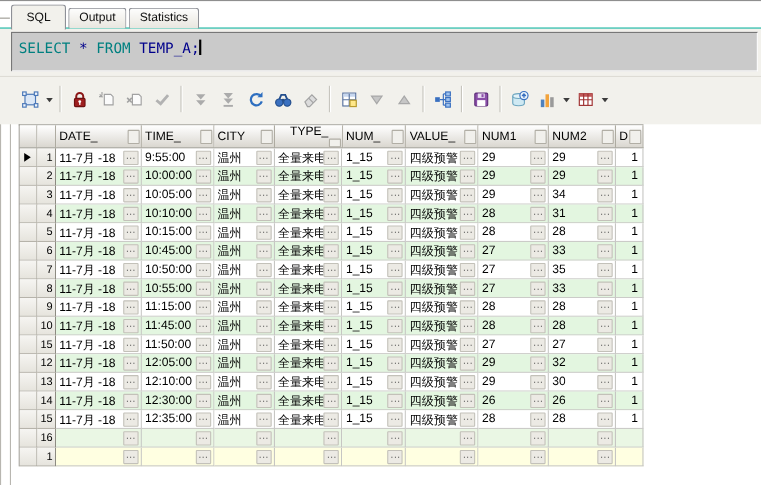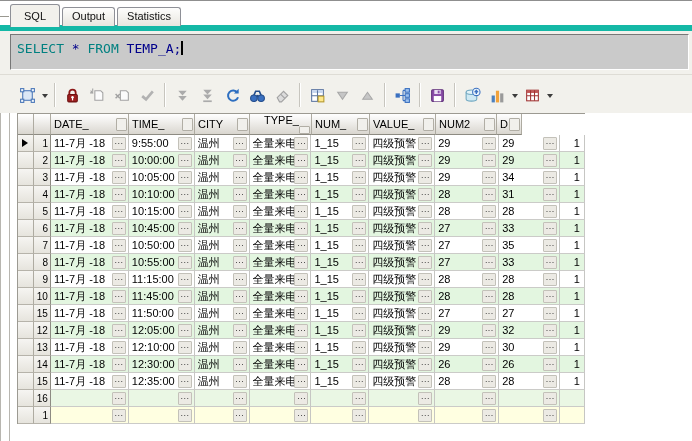--- a/index.html
+++ b/index.html
@@ -17,21 +17,21 @@
   .tabstrip { position:absolute; top:2px; left:10px; right:0; height:24px;
               display:flex; align-items:flex-end; background:transparent; z-index:2; }
   .tab { border:1px solid #8e9097; border-bottom:none; border-radius:3px 3px 0 0;
          padding:2px 9px 3px; margin-right:2px; height:19px; line-height:13px;
          background:linear-gradient(#fdfdfc,#e8e6df); color:#111; cursor:default; }
   .tab.active { height:23px; padding-top:5px; background:#f2f1ec; margin-bottom:-1px;
                 padding-left:13px; padding-right:13px; }
 
   
   .panel { position:absolute; top:25px; left:0; width:692px; height:88px;
-           background:#f2f1ec; border-top:6px solid #14b8a6; }
+           background:#f2f1ec; border-top:1px solid #14b8a6; }
 
   .editor-zone { padding:3px 3px 4px 10px; border-bottom:1px solid #dedcd5; }
   .sql-editor { height:36px; background:#cacaca; padding:6px 6px;
                 border-top:1px solid #777; border-left:1px solid #777;
                 border-bottom:1px solid #fff; border-right:1px solid #fff;
                 font-family:"DejaVu Sans Mono","Liberation Mono",monospace;
                 font-size:13px; white-space:pre; cursor:text; }
   .caret-bar { display:inline-block; width:2px; height:14px; background:#000; vertical-align:-2px; }
 
   .toolbar { display:flex; align-items:center; height:40px; padding-left:15px; }
@@ -243,20 +243,24 @@
         <div class="hwidget"></div>
       </div>
       <div class="hcell" style="width: 58px; text-align: center;">
         <span>NUM_</span>
         <div class="hwidget"></div>
       </div>
       <div class="hcell" style="width: 66px;">
         <span>VALUE_</span>
         <div class="hwidget"></div>
       </div>
+      <div class="hcell" style="width: 64px;">
+        <span>NUM1</span>
+        <div class="hwidget"></div>
+      </div>
       <div class="hcell" style="width: 61px;">
         <span>NUM2</span>
         <div class="hwidget"></div>
       </div>
       <div class="hcell" style="width: 25px;">
         <span>D</span>
         <div class="hwidget"></div>
       </div>
     </div>
     <div class="grow">

